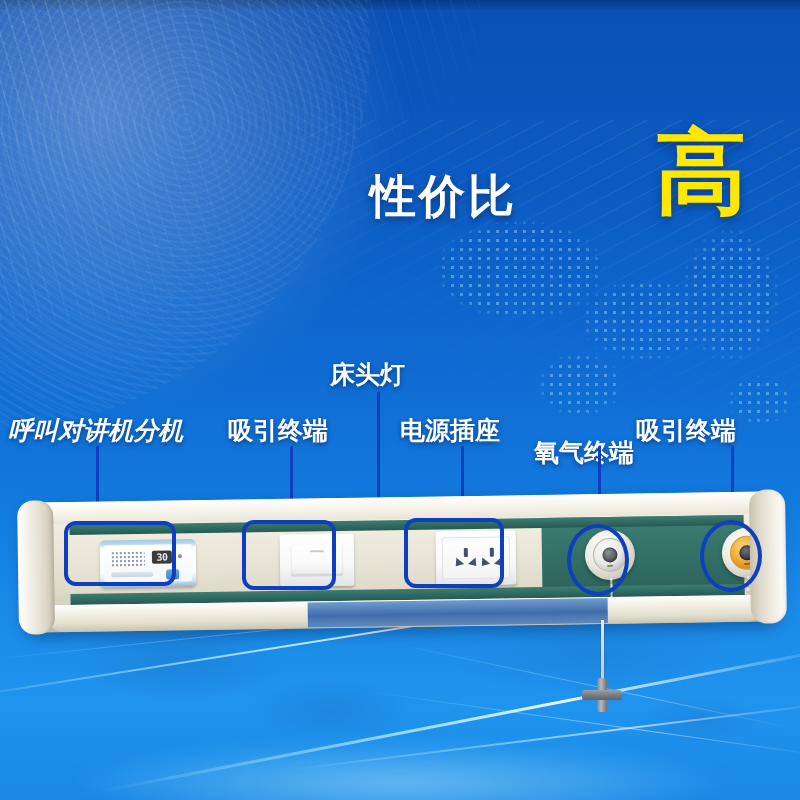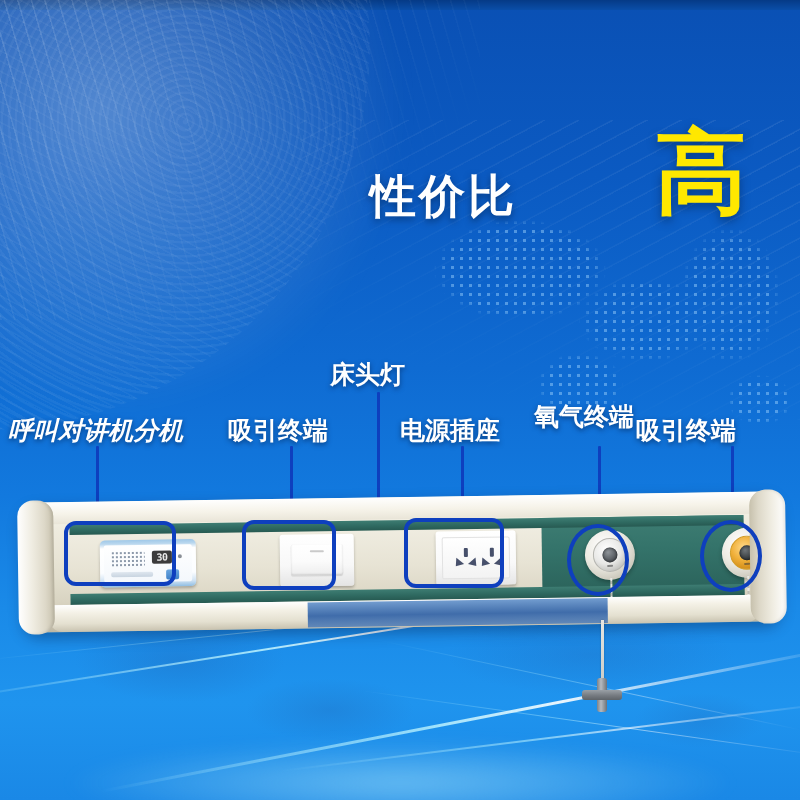--- a/index.html
+++ b/index.html
@@ -440,21 +440,21 @@
 
     <div class="callout-label" style="left:228px; top:414px;">吸引终端</div>
     <div class="leader" style="left:290px; top:446px; height:80px;"></div>
 
     <div class="callout-label" style="left:330px; top:358px;">床头灯</div>
     <div class="leader" style="left:377px; top:392px; height:214px;"></div>
 
     <div class="callout-label" style="left:400px; top:414px;">电源插座</div>
     <div class="leader" style="left:461px; top:446px; height:78px;"></div>
 
-    <div class="callout-label" style="left:534px; top:400px;">氧气终端</div>
+    <div class="callout-label" style="left:534px; top:436px;">氧气终端</div>
     <div class="leader" style="left:598px; top:446px; height:78px;"></div>
 
     <div class="callout-label" style="left:636px; top:414px;">吸引终端</div>
     <div class="leader" style="left:731px; top:446px; height:74px;"></div>
   </div>
 
   <div class="panel">
     <div class="panel-body">
       <div class="panel-top-cap"></div>
       <div class="cream-face"></div>

